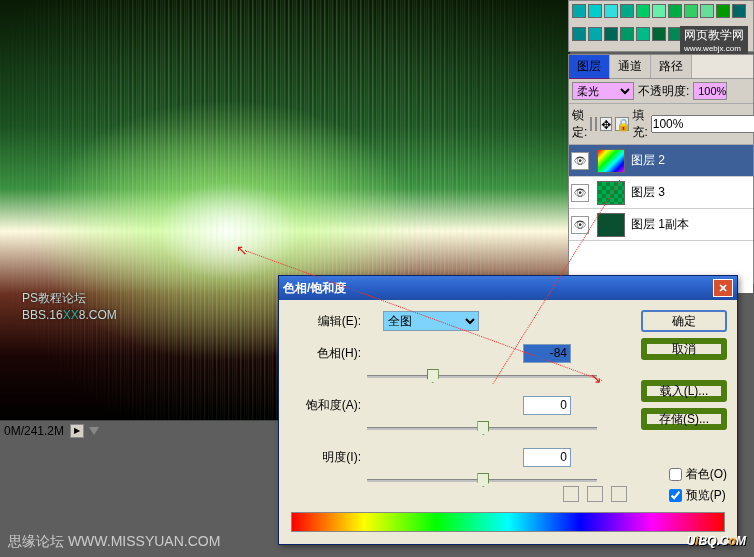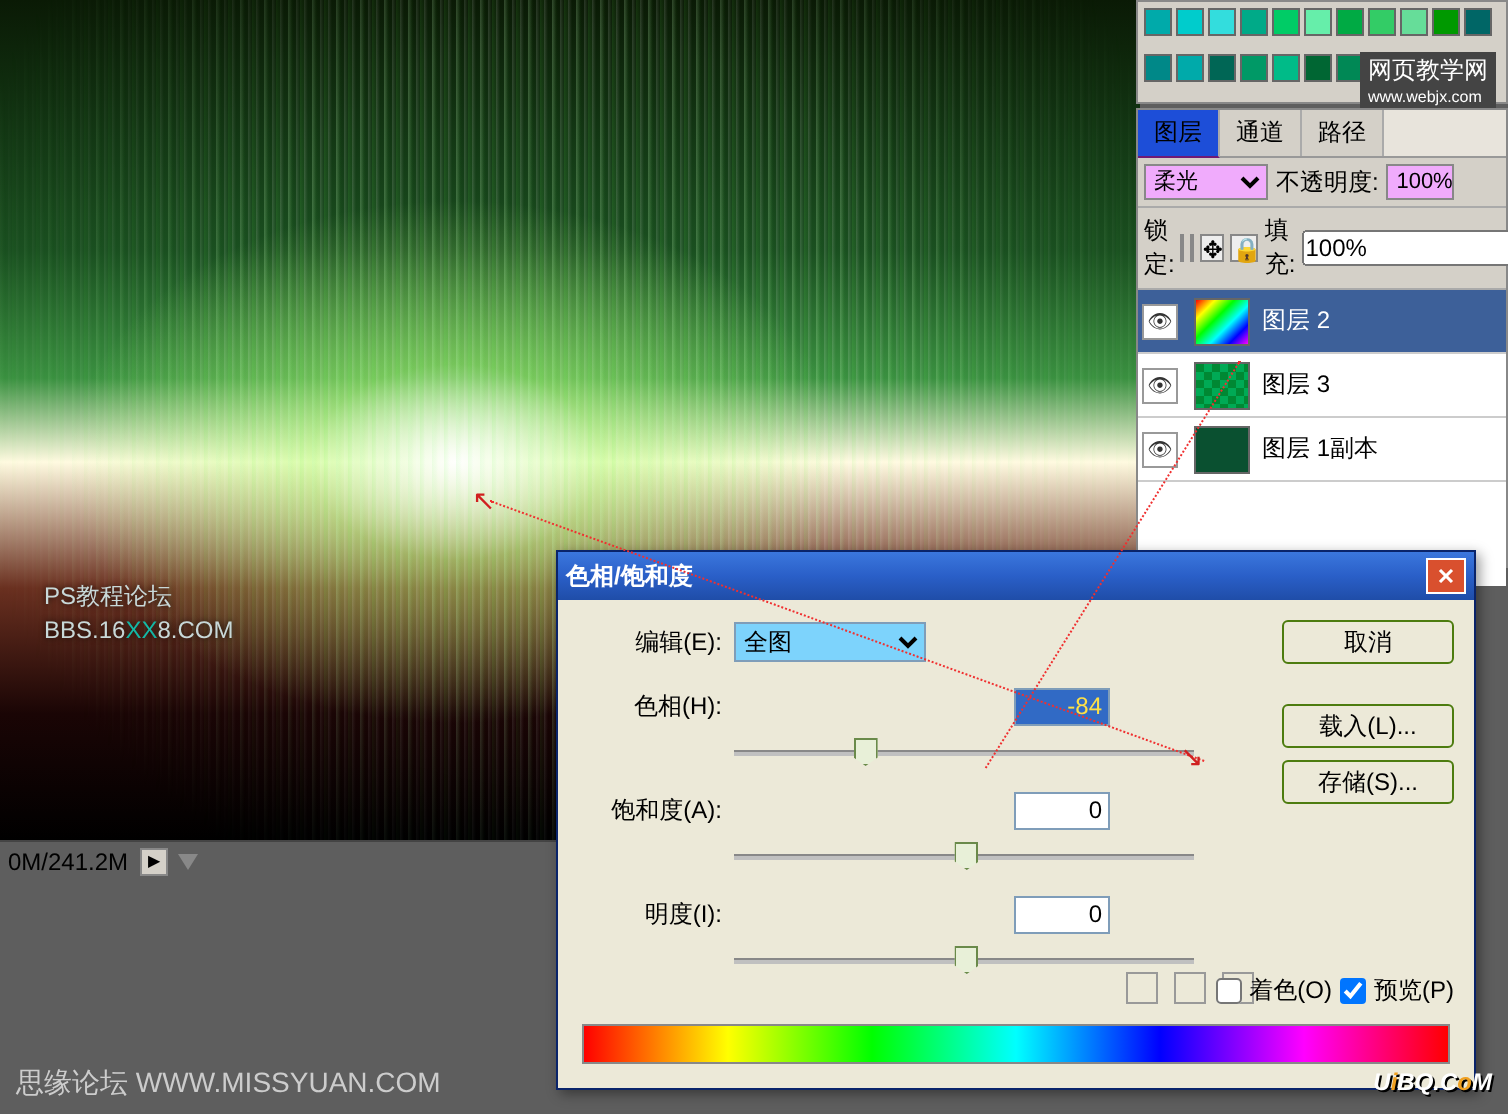--- a/index.html
+++ b/index.html
@@ -27,31 +27,31 @@
 .layer-list{background:#fff;height:148px;overflow:auto}
 .layer-row{display:flex;align-items:center;height:32px;border-bottom:1px solid #ccc;padding:2px}
 .layer-row.sel{background:#3d6099;color:#fff}
 .eye{width:18px;height:18px;border:1px solid #999;margin-right:2px;display:flex;align-items:center;justify-content:center;font-size:10px;background:#fff;color:#333}
 .thumb{width:28px;height:24px;border:1px solid #666;margin:0 6px}
 .dialog{position:absolute;left:278px;top:275px;width:460px;height:270px;background:#ece9d8;border:1px solid #0a246a;box-shadow:2px 2px 6px rgba(0,0,0,.4)}
 .dlg-title{height:24px;background:linear-gradient(180deg,#3b77dd 0%,#2a5fc8 50%,#1f4da8 100%);color:#fff;display:flex;align-items:center;padding:0 4px;font-size:12px;font-weight:bold}
 .dlg-close{width:20px;height:18px;background:#d9502e;color:#fff;border:1px solid #fff;margin-left:auto;display:flex;align-items:center;justify-content:center;font-size:11px}
 .dlg-body{padding:10px;position:relative;height:calc(100% - 24px)}
 .dlg-row{display:flex;align-items:center;margin-bottom:10px;height:22px}
-.dlg-label{width:72px;text-align:right;margin-right:6px}
+.dlg-label{width:72px;text-align:right;margin-right:22px}
 .dlg-select{width:96px;height:20px;border:1px solid #7f9db9;background:#7dd3fc}
 .dlg-input{width:48px;height:19px;border:1px solid #7f9db9;background:#fff;text-align:right;padding:0 3px}
-.dlg-input.sel{background:#316ac5;color:#fde047}
+.dlg-input.sel{background:#316ac5;color:#000000}
 .slider{position:relative;width:230px;height:18px;margin-left:78px;margin-top:-6px;margin-bottom:8px}
 .slider-track{position:absolute;left:0;right:0;top:7px;height:3px;background:#c0c0c0;border-top:1px solid #888}
 .slider-thumb{position:absolute;top:1px;width:12px;height:14px;background:#e8f0d8;border:1px solid #6a8a4a;clip-path:polygon(0 0,100% 0,100% 70%,50% 100%,0 70%)}
 .dlg-buttons{position:absolute;right:10px;top:10px;width:86px;display:flex;flex-direction:column;gap:6px}
-.dlg-btn{height:22px;background:#ece9d8;border:1px solid #4d7c0f;border-radius:3px;display:flex;align-items:center;justify-content:center}
+.dlg-btn{height:22px;background:#ece9d8;border:6px solid #4d7c0f;border-radius:3px;display:flex;align-items:center;justify-content:center}
 .dlg-btn.primary{border:2px solid #4a7ac8}
-.dlg-chk{position:absolute;right:10px;bottom:40px;display:flex;flex-direction:row;gap:4px;align-items:flex-end}
+.dlg-chk{position:absolute;right:10px;bottom:40px;display:flex;flex-direction:column;gap:4px;align-items:flex-start}
 .chk{display:flex;align-items:center;gap:4px}
 .chk input{width:13px;height:13px}
 .eyedrops{position:absolute;right:110px;bottom:42px;display:flex;gap:8px}
 .eyedrop{width:16px;height:16px;border:1px solid #999;background:#ece9d8}
 .spectrum{position:absolute;left:12px;bottom:12px;right:12px;height:20px;background:linear-gradient(90deg,#f00,#ff0,#0f0,#0ff,#00f,#f0f,#f00);border:1px solid #888}
 .triangle{width:0;height:0;border-left:5px solid transparent;border-right:5px solid transparent;border-top:8px solid #888;display:inline-block}
 .uibq{position:absolute;right:8px;bottom:6px;color:#fff;font-size:22px;font-weight:bold;font-style:italic;text-shadow:1px 1px 0 #000}
 .uibq .o{color:#f0a020}
 .missyuan{position:absolute;left:8px;bottom:6px;color:#ccc;font-size:14px}
 .red-arrow-dots{position:absolute;border-top:1px dotted #f03030;transform-origin:left center}
@@ -174,20 +174,21 @@
       <span class="dlg-label">明度(I):</span>
       <span style="width:140px"></span>
       <input class="dlg-input" value="0" style="">
     </div>
     <div class="slider">
         <div class="slider-track"></div>
         <div class="slider-thumb" style="left:48%"></div>
       </div>
 
     <div class="dlg-buttons">
+      <div class="dlg-btn primary">确定</div>
       <div class="dlg-btn">取消</div>
       <div style="height:8px"></div>
       <div class="dlg-btn">载入(L)...</div>
       <div class="dlg-btn">存储(S)...</div>
     </div>
     <div class="eyedrops">
       <div class="eyedrop"></div>
       <div class="eyedrop"></div>
       <div class="eyedrop"></div>
     </div>

